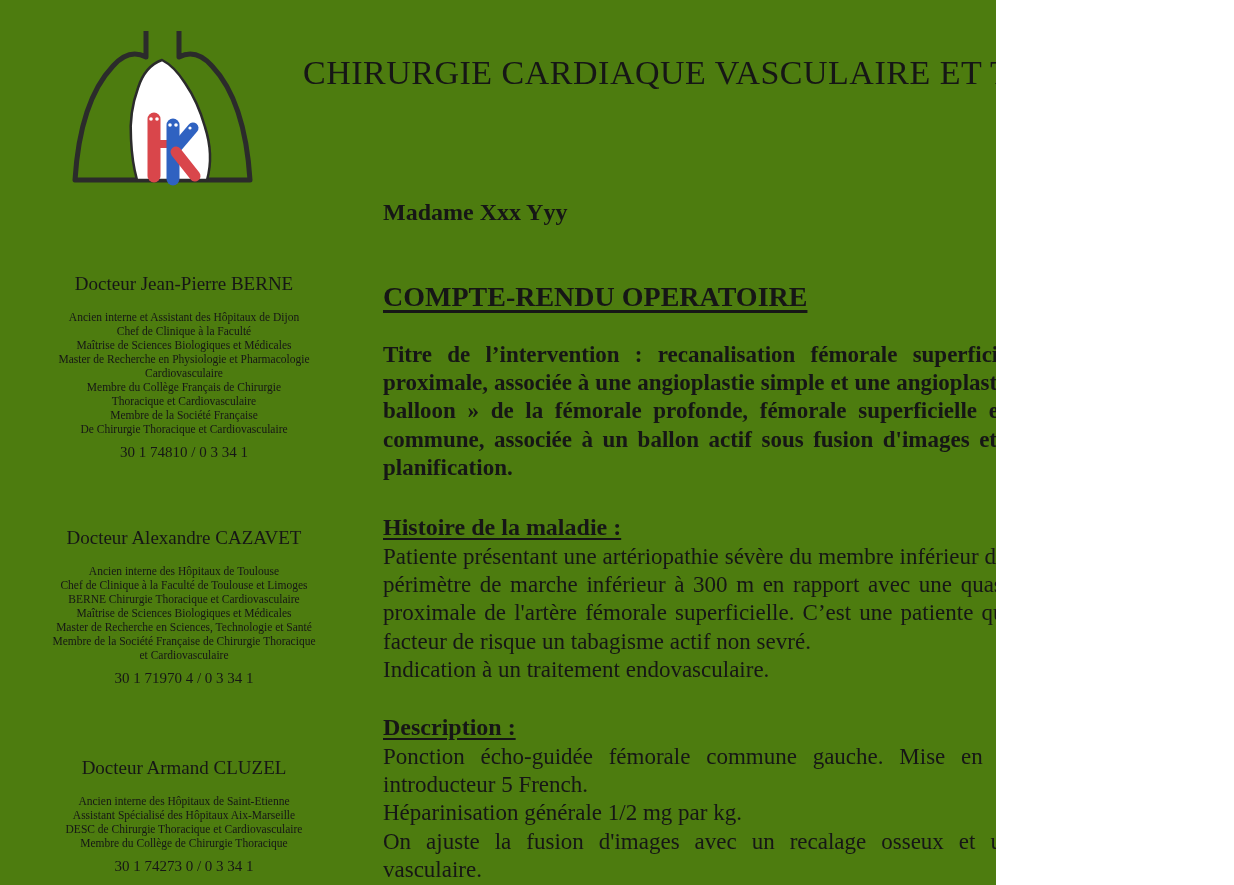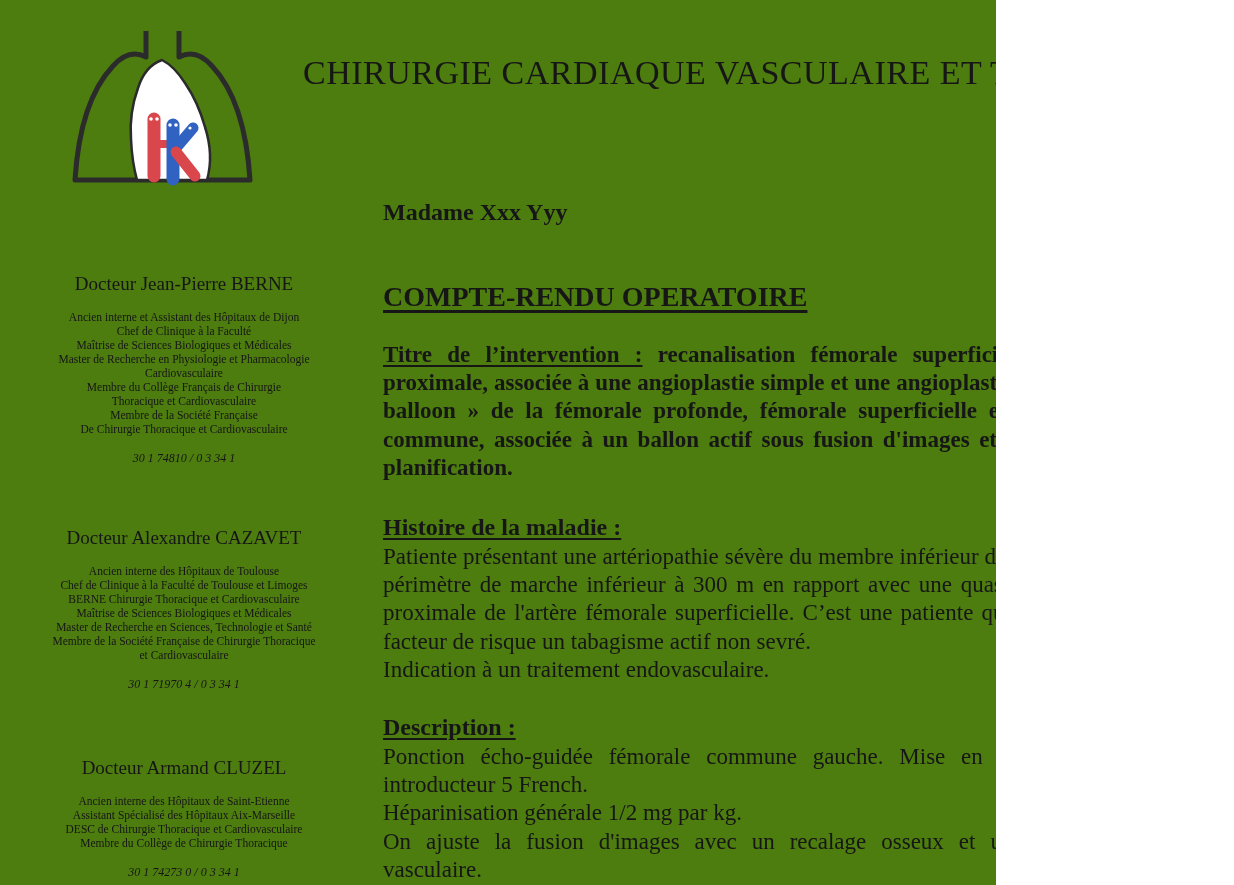--- a/index.html
+++ b/index.html
@@ -9,38 +9,38 @@
   
   .logo{position:absolute;left:66px;top:27px;width:194px;height:164px;}
   .letterhead-title{position:absolute;left:303px;top:50px;width:910px;margin:0;
         font-size:34px;font-weight:400;line-height:46px;letter-spacing:.5px;white-space:nowrap;}
 
   
   .doctor{position:absolute;left:26px;width:316px;text-align:center;}
   .doc-1{top:272px}.doc-2{top:526px}.doc-3{top:756px}
   .doctor-name{font-size:19px;line-height:23px;margin:0 0 15px 0;font-weight:400;}
   .cred-line{font-size:11.5px;line-height:14px;}
-  .doctor-number{margin-top:15px;font-size:12px;line-height:14px;font-style:italic;}
+  .doctor-number{margin-top:9px;font-size:15px;line-height:14px;}
 
   
   .main-col{position:absolute;left:383px;width:722px;}
   .patient-line{top:199px;font-size:24px;font-weight:700;}
   .patient-line .italic{}
   .report-title{position:absolute;left:383px;top:281px;margin:0;font-size:28px;font-weight:700;
         text-decoration:underline;text-decoration-thickness:3px;text-underline-offset:4px;white-space:nowrap;text-align:center;}
   .section{position:absolute;left:383px;width:722px;}
   .sec-intervention{top:341px}
   .sec-history{top:513px}
   .sec-description{top:713px}
   .sec-heading{margin:0;font-size:24px;font-weight:700;line-height:29px;
         text-decoration:underline;text-decoration-thickness:2px;text-underline-offset:3px;display:inline;}
   .sec-heading-block{display:block;margin-bottom:1px;}
   .body{margin:0;font-size:23px;line-height:28.2px;text-align:justify;}
   .bold{font-weight:700;}
-  .heading-inline{font-weight:700;text-decoration:underline;text-decoration-thickness:2px;text-underline-offset:3px;margin-top:16px;}
+  .heading-inline{font-weight:700;text-decoration-thickness:2px;text-underline-offset:3px;margin-top:16px;}
 </style>
 </head>
 <body>
 
 <div class="page">
 
   <div class="logo">
     <svg width="194" height="164" viewBox="0 0 194 164">
 
       <path d="M 80 4 L 80 30 Q 63 21 47 39 Q 14 74 9 153 L 184 153 Q 179 74 146 39 Q 130 21 113 30 L 113 4" fill="none" stroke="#2b2b2b" stroke-width="5" stroke-linejoin="round" stroke-linecap="butt"></path>

